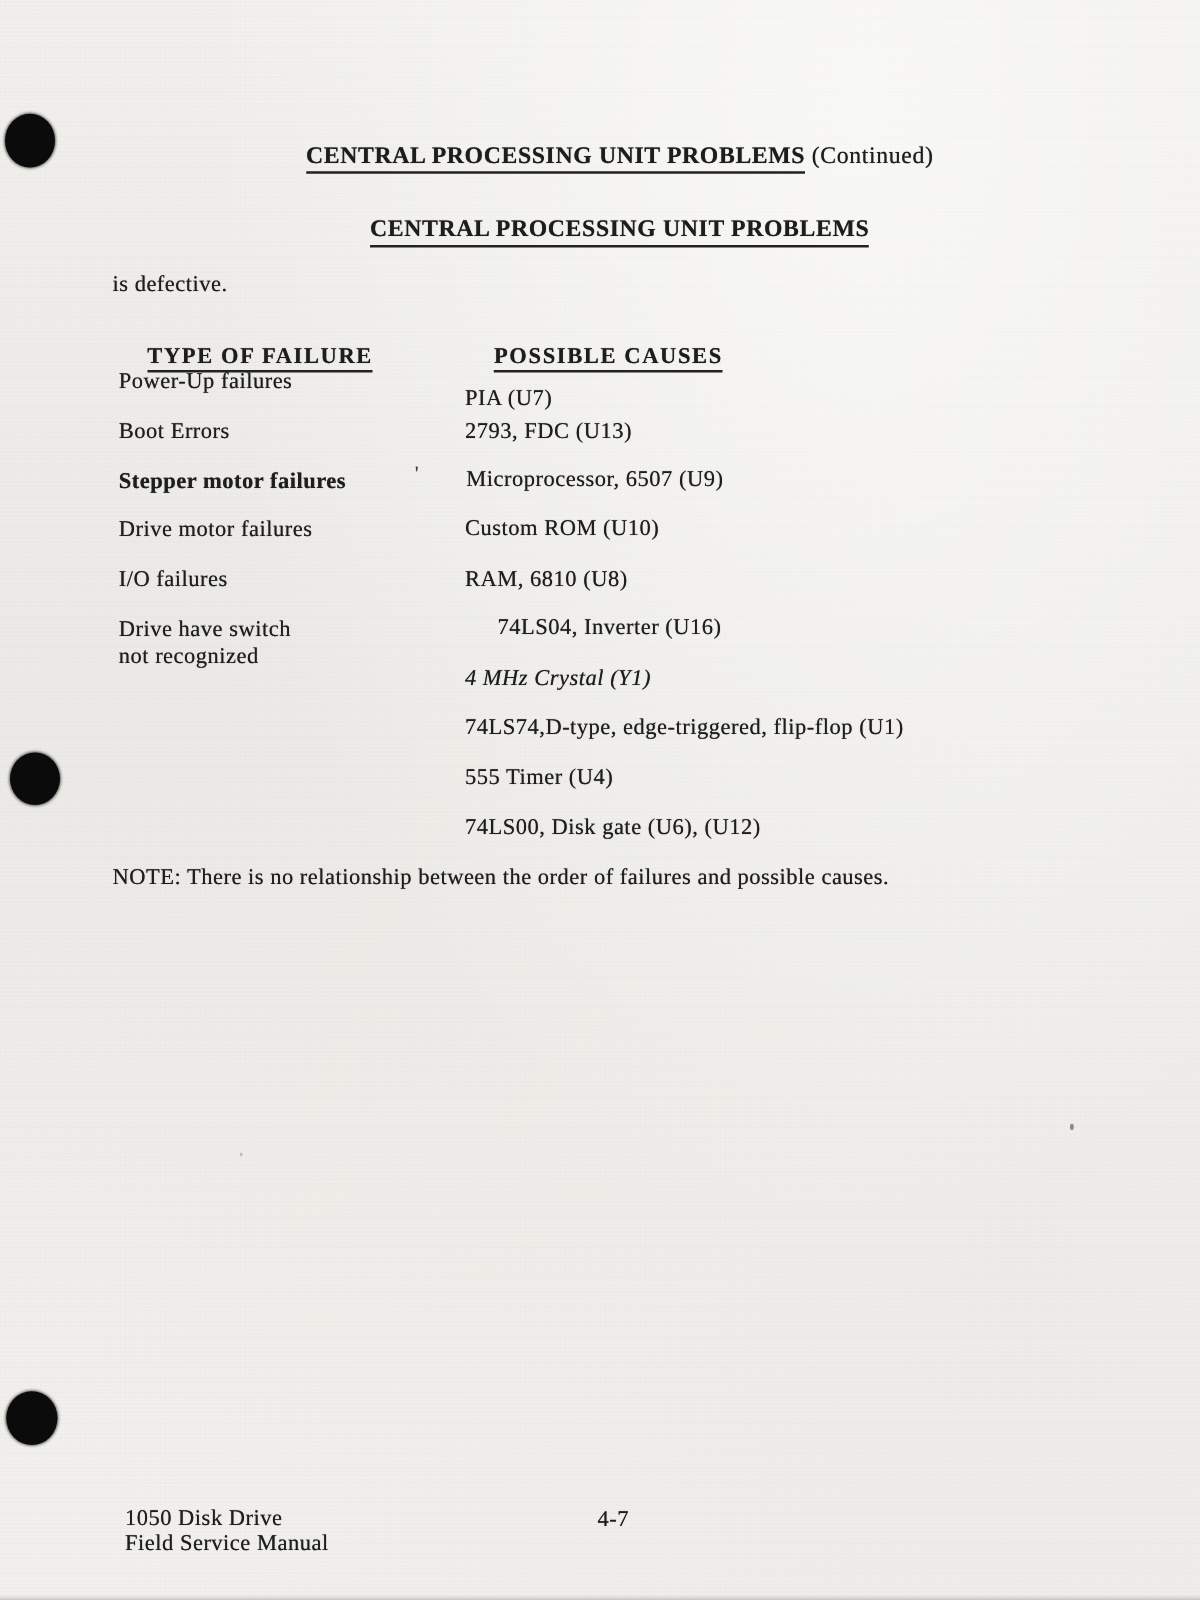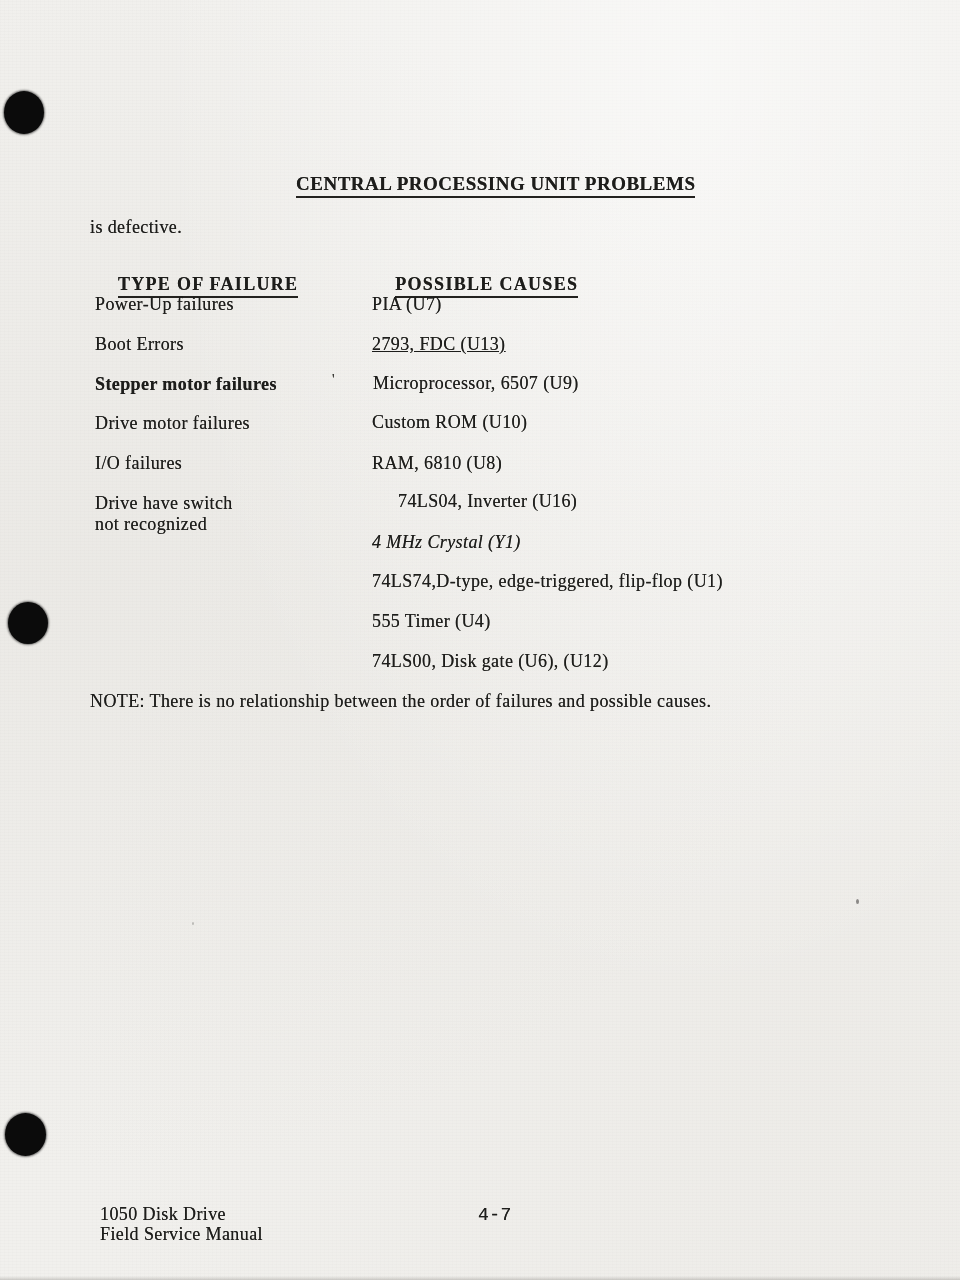--- a/index.html
+++ b/index.html
@@ -51,20 +51,25 @@
 </style>
 </head>
 <body>
 
 <div class="page">
 
   <div class="hole" style="left:4px;top:91px;width:40px;height:43px;"></div>
   <div class="hole" style="left:8px;top:602px;width:40px;height:42px;"></div>
   <div class="hole" style="left:5px;top:1113px;width:41px;height:43px;"></div>
 
+  <div class="center-row" style="top:93px;">
+    <span class="txt title" style="position:static;">
+      <span class="b u">CENTRAL PROCESSING UNIT PROBLEMS</span><span> (Continued)</span>
+    </span>
+  </div>
 
   <div class="center-row" style="top:152px;">
     <span class="txt title" style="position:static;">
       <span class="b u">CENTRAL PROCESSING UNIT PROBLEMS</span>
     </span>
   </div>
 
   <div class="txt" style="left:90px;top:217px;">is defective.</div>
 
   <div class="txt b hdr" style="left:95px;top:253px;">
@@ -75,35 +80,35 @@
   </div>
 
   <div class="txt" style="left:95px;top:294px;">Power-Up failures</div>
   <div class="txt" style="left:95px;top:334px;">Boot Errors</div>
   <div class="txt" style="left:95px;top:374px;font-weight:bold;">Stepper motor failures</div>
   <div class="txt" style="left:95px;top:413px;">Drive motor failures</div>
   <div class="txt" style="left:95px;top:453px;">I/O failures</div>
   <div class="txt" style="left:95px;top:493px;">Drive have switch</div>
   <div class="txt" style="left:95px;top:514px;">not recognized</div>
 
-  <div class="txt" style="left:372px;top:294px;">PIA (U7)</div>
-  <div class="txt" style="left:372px;top:334px;text-decoration:underline;">2793, FDC (U13)</div>
+  <div class="txt" style="left:372px;top:308px;">PIA (U7)</div>
+  <div class="txt" style="left:372px;top:334px;">2793, FDC (U13)</div>
   <div class="txt" style="left:373px;top:373px;">Microprocessor, 6507 (U9)</div>
   <div class="txt" style="left:372px;top:412px;text-align:right;">Custom ROM (U10)</div>
   <div class="txt" style="left:372px;top:453px;">RAM, 6810 (U8)</div>
   <div class="txt" style="left:372px;top:491px;margin-left:26px;">74LS04, Inverter (U16)</div>
   <div class="txt" style="left:372px;top:532px;font-style:italic;">4 MHz Crystal (Y1)</div>
   <div class="txt" style="left:372px;top:571px;">74LS74,D-type, edge-triggered, flip-flop (U1)</div>
   <div class="txt" style="left:372px;top:611px;">555 Timer (U4)</div>
   <div class="txt" style="left:372px;top:651px;">74LS00, Disk gate (U6), (U12)</div>
 
   <div class="txt" style="left:90px;top:691px;">NOTE: There is no relationship between the order of failures and possible causes.</div>
 
   <div class="txt" style="left:100px;top:1204px;">1050 Disk Drive</div>
   <div class="txt" style="left:100px;top:1224px;">Field Service Manual</div>
-  <div class="txt" style="left:478px;top:1205px;font-family:Liberation Mono, monospace;">4-7</div>
+  <div class="txt" style="left:478px;top:1205px;">4-7</div>
 
   <div class="txt artifact" style="left:332px;top:369px;">'</div>
   <div class="speck" style="left:856px;top:899px;width:3px;height:5px;"></div>
   <div class="speck" style="left:192px;top:922px;width:2px;height:3px;opacity:0.5;"></div>
   <div class="bottom-edge"></div>
 
 </div>
 
 </body></html>

